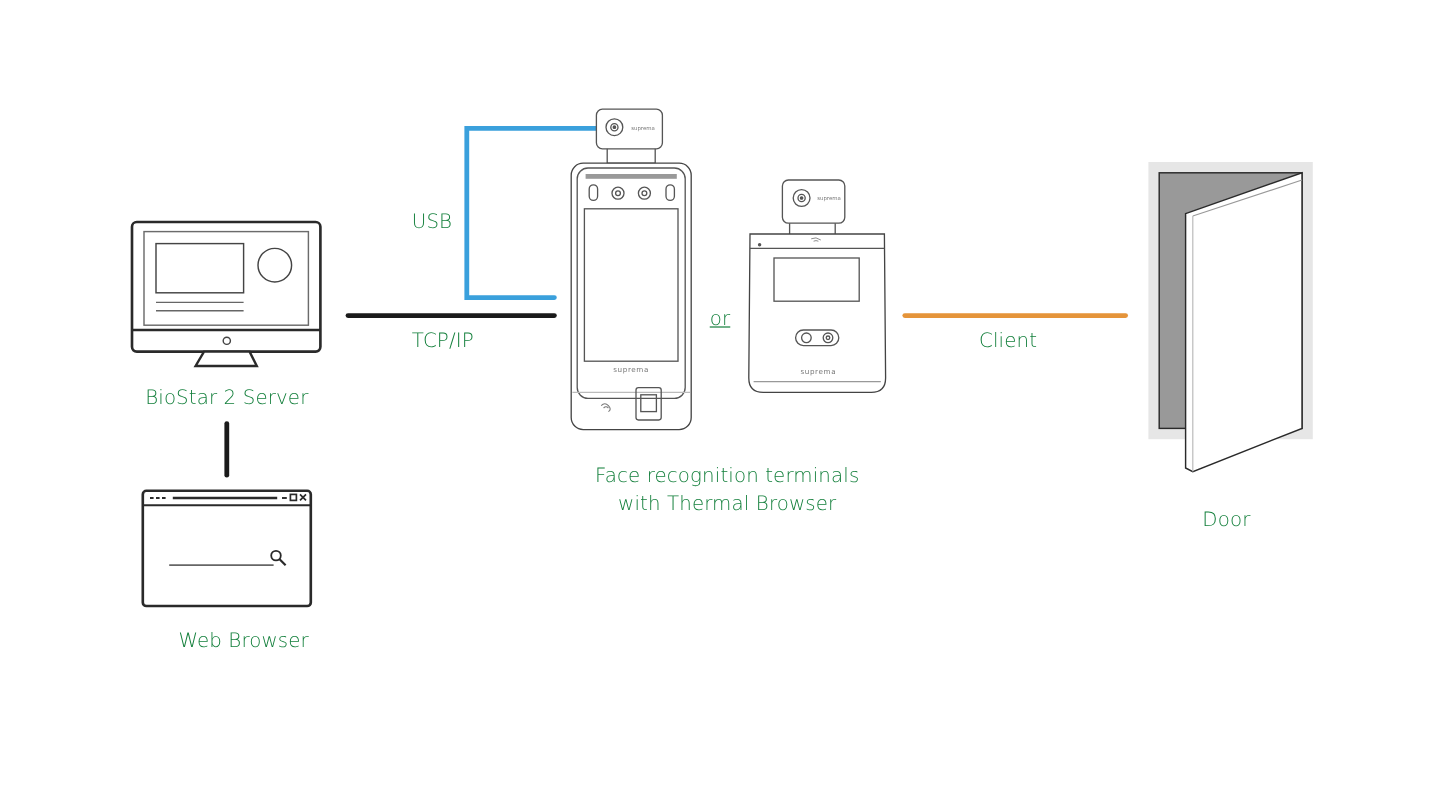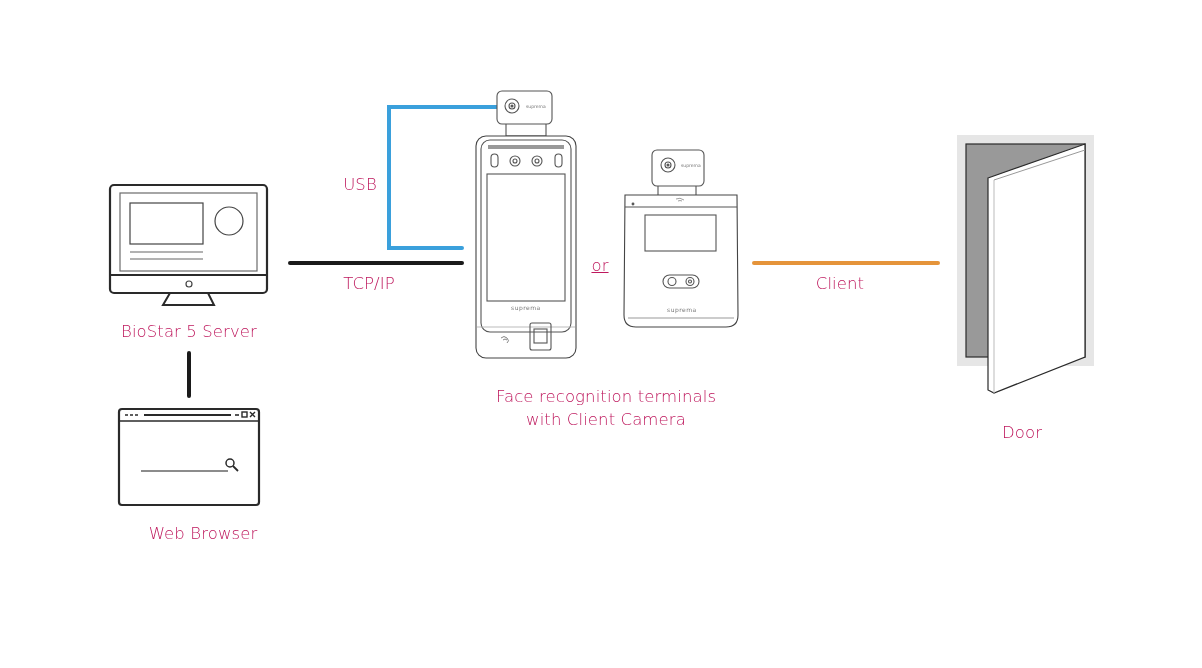--- a/index.html
+++ b/index.html
@@ -1,19 +1,19 @@
 <!DOCTYPE html>
 <html><head>
   <meta charset="utf-8">
   <style>
     html, body { margin: 0; padding: 0; background: #ffffff; }
     body { width: 1202px; height: 668px; position: relative; overflow: hidden;
            font-family: "DejaVu Sans", sans-serif; }
     .canvas { position: absolute; left: 0; top: 0; width: 1202px; height: 668px; }
-    .label { position: absolute; color: #be185d; font-size: 16.5px; font-weight: 300;
+    .label { position: absolute; color: #15803d; font-size: 16.5px; font-weight: 300;
              text-align: center; line-height: 23px; white-space: nowrap; letter-spacing: 0.1px; }
     svg { position: absolute; left: 0; top: 0; }
   </style>
 </head>
 <body>
 
 <div class="canvas">
 
   <svg width="1202" height="668" viewBox="0 0 1202 668">
 
@@ -106,26 +106,26 @@
 
     <g>
       <rect x="957" y="135" width="137" height="231" fill="#e6e6e6"></rect>
       <rect x="966" y="144" width="119" height="213" fill="#999999" stroke="#2a2a2a" stroke-width="1.2"></rect>
       <polygon points="988,178 1085,144 1085,357 994,393 988,390" fill="#ffffff" stroke="#2a2a2a" stroke-width="1.2"></polygon>
       <line x1="994" y1="180" x2="1085" y2="150" stroke="#999" stroke-width="1"></line>
       <line x1="994" y1="180" x2="994" y2="393" stroke="#bbb" stroke-width="1"></line>
     </g>
   </svg>
 
-  <div class="label" style="left:99px; top:320px; width:180px;">BioStar 5 Server</div>
+  <div class="label" style="left:99px; top:320px; width:180px;">BioStar 2 Server</div>
 
   <div class="label" style="left:113px; top:522px; width:180px;">Web Browser</div>
 
   <div class="label" style="left:330px; top:173px; width:60px;">USB</div>
   <div class="label" style="left:329px; top:272px; width:80px;">TCP/IP</div>
   <div class="label" style="left:585px; top:254px; width:30px;text-decoration:underline;">or</div>
   <div class="label" style="left:800px; top:272px; width:80px;">Client</div>
 
   <div class="label" style="left:466px; top:385px; width:280px;">Face recognition terminals</div>
-  <div class="label" style="left:466px; top:408px; width:280px;">with Client Camera</div>
+  <div class="label" style="left:466px; top:408px; width:280px;">with Thermal Browser</div>
 
   <div class="label" style="left:982px; top:421px; width:80px;">Door</div>
 </div>
 
 </body></html>

